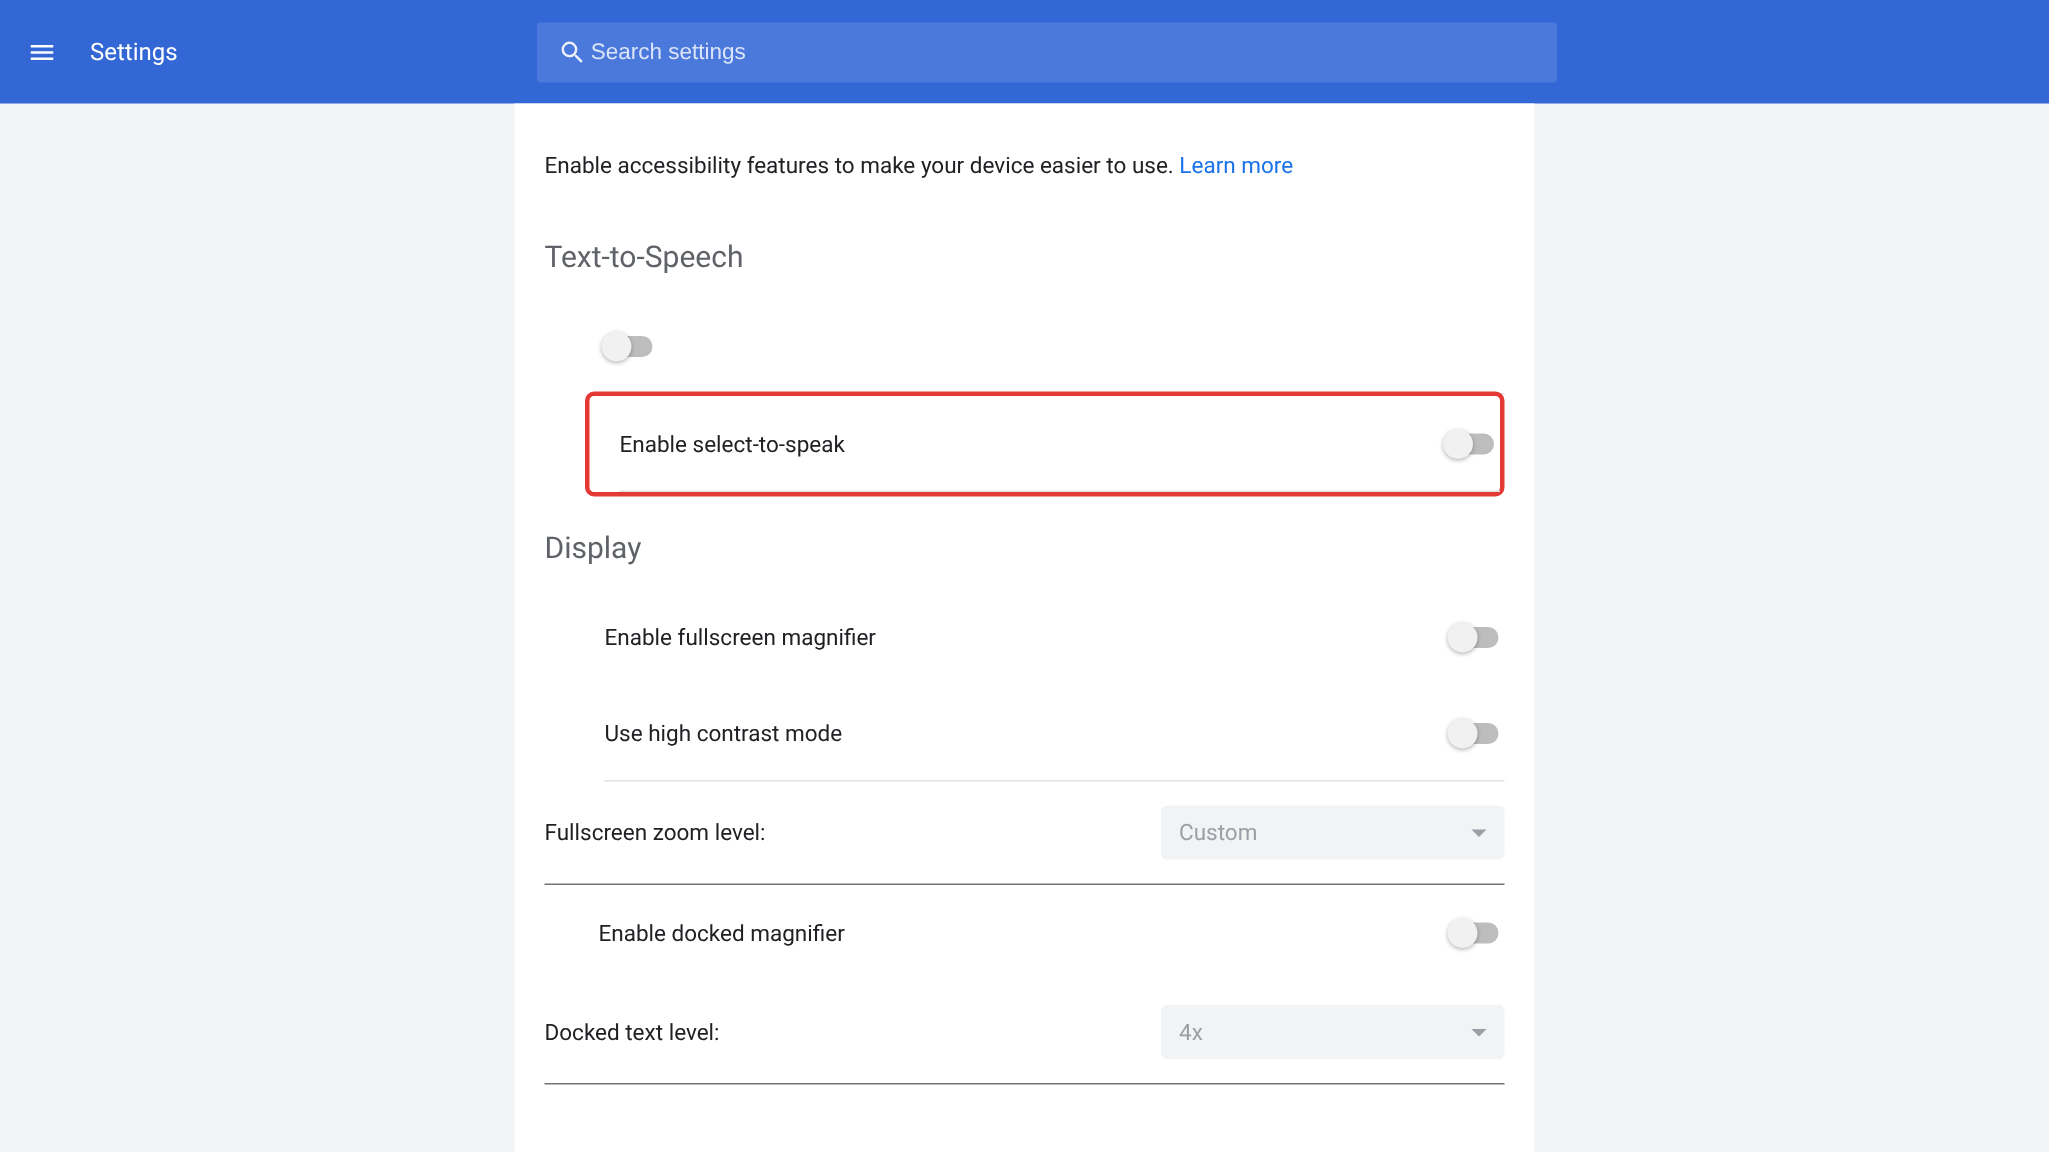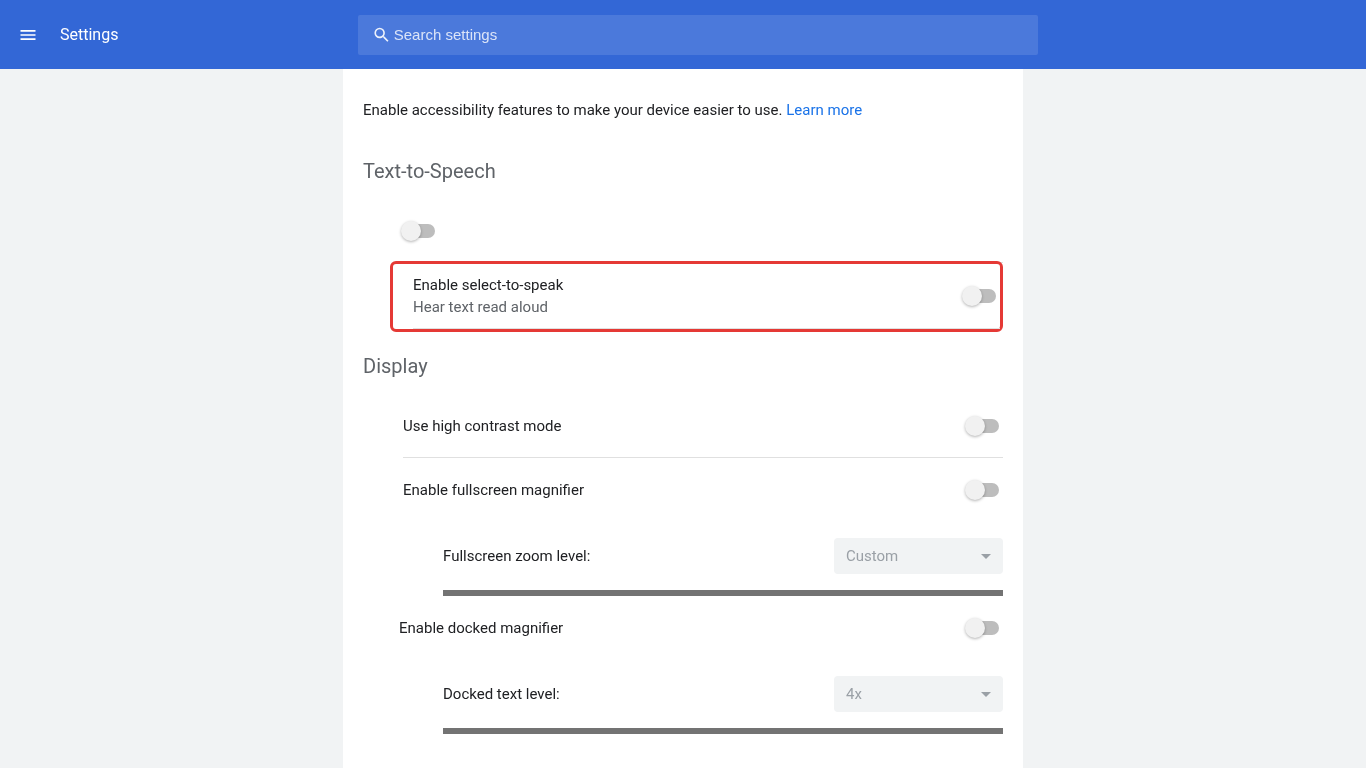--- a/index.html
+++ b/index.html
@@ -127,30 +127,29 @@
   
   .arrow {
     margin-right: 6px;
   }
 
   
   .subrow {
     display: flex;
     align-items: center;
     padding: 16px 0;
-    margin-left: 80px;
-    border-bottom: 6px solid #737373;
+    border-bottom: 1px solid #737373;
   }
   .subrow-label {
     flex: 1;
     font-size: 15px;
     color: #202124;
   }
   .select {
-    width: 169px;
+    width: 229px;
     height: 36px;
     background: #f1f3f4;
     border-radius: 4px;
     display: flex;
     align-items: center;
     justify-content: space-between;
     padding: 0 12px;
     color: #9aa0a6;
     font-size: 15px;
     cursor: default;
@@ -205,41 +204,40 @@
   <div class="section-heading">Text-to-Speech</div>
 
   <div class="row">
     <div class="toggle"></div>
   </div>
 
   <div class="highlight">
     <div class="row">
       <div class="row-text">
         <div class="row-title">Enable select-to-speak</div>
-        <div class="row-sub">Hear text read aloud</div>
       </div>
       <div class="toggle"></div>
     </div>
   </div>
 
 
   <div class="spacer"></div>
 
   <div class="section-heading">Display</div>
+
+  <div class="row" style="border-bottom:none;">
+    <div class="row-text">
+      <div class="row-title">Enable fullscreen magnifier</div>
+    </div>
+    <div class="toggle"></div>
+  </div>
 
   <div class="row">
     <div class="row-text">
       <div class="row-title">Use high contrast mode</div>
-    </div>
-    <div class="toggle"></div>
-  </div>
-
-  <div class="row" style="border-bottom:none;">
-    <div class="row-text">
-      <div class="row-title">Enable fullscreen magnifier</div>
     </div>
     <div class="toggle"></div>
   </div>
 
   <div class="subrow">
     <div class="subrow-label">Fullscreen zoom level:</div>
     <div class="select">
       <span>Custom</span>
       <div class="tri"></div>
     </div>

